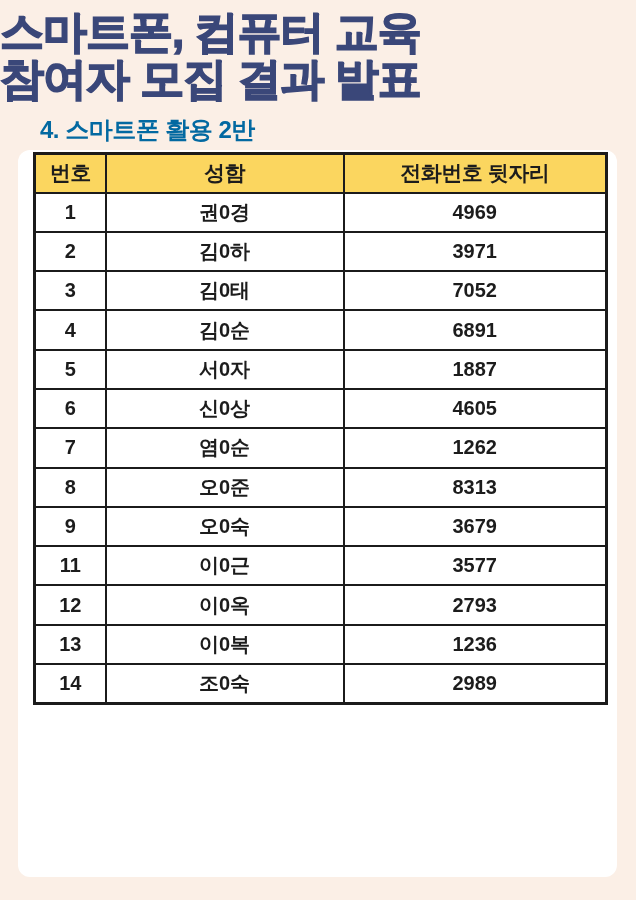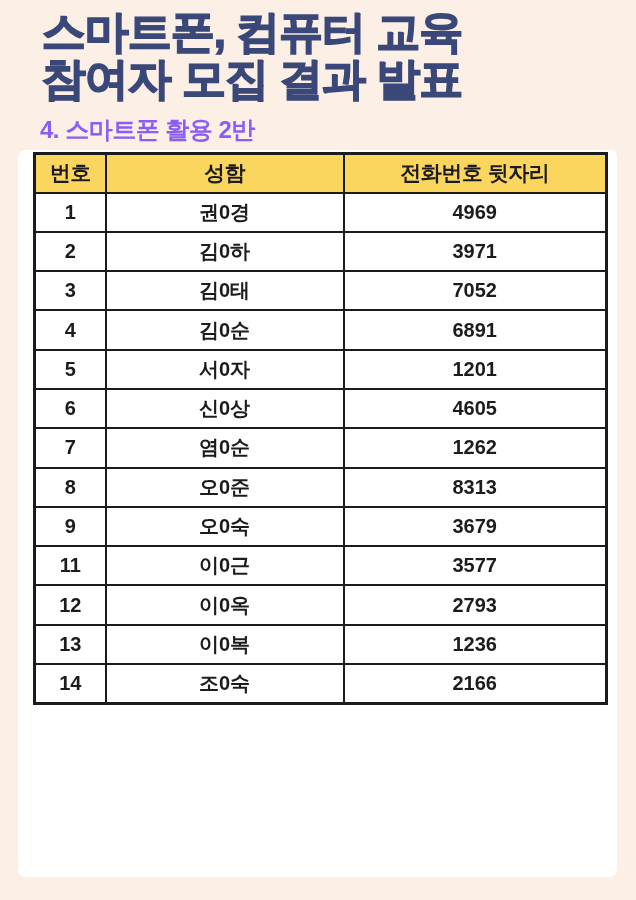--- a/index.html
+++ b/index.html
@@ -15,45 +15,44 @@
     position: relative;
     width: 636px;
     height: 900px;
     background: #FBEFE6;
   }
   .title-block {
     position: absolute;
     top: 8px;
     left: 0;
     width: 504px;
-    text-align: center;
     color: #3A4779;
     font-weight: 900;
     font-size: 44px;
     line-height: 47px;
     letter-spacing: -1px;
     -webkit-text-stroke: 1.5px #3A4779;
   }
   .section-label {
     position: absolute;
     top: 114px;
     left: 40px;
-    color: #8b5cf6;
+    color: #0369a1;
     font-weight: 700;
     font-size: 24px;
     letter-spacing: -0.5px;
   }
   .panel {
     position: absolute;
     top: 150px;
     left: 18px;
     width: 599px;
     height: 727px;
     background: #FFFFFF;
-    border-radius: 7px;
+    border-radius: 12px;
   }
   table.roster {
     border-collapse: collapse;
     table-layout: fixed;
     width: 572px;
     margin: 2px 0 0 15px;
     background: #FFFFFF;
     border: 3px solid #1B1B1B;
   }
   table.roster th, table.roster td {
@@ -124,21 +123,21 @@
             <td>7052</td>
           </tr>
           <tr>
             <td>4</td>
             <td>김0순</td>
             <td>6891</td>
           </tr>
           <tr>
             <td>5</td>
             <td>서0자</td>
-            <td>1201</td>
+            <td>1887</td>
           </tr>
           <tr>
             <td>6</td>
             <td>신0상</td>
             <td>4605</td>
           </tr>
           <tr>
             <td>7</td>
             <td>염0순</td>
             <td>1262</td>
@@ -164,19 +163,19 @@
             <td>2793</td>
           </tr>
           <tr>
             <td>13</td>
             <td>이0복</td>
             <td>1236</td>
           </tr>
           <tr>
             <td>14</td>
             <td>조0숙</td>
-            <td>2166</td>
+            <td>2989</td>
           </tr>
         </tbody>
     </table>
   </div>
 
 </div>
 
 </body></html>

